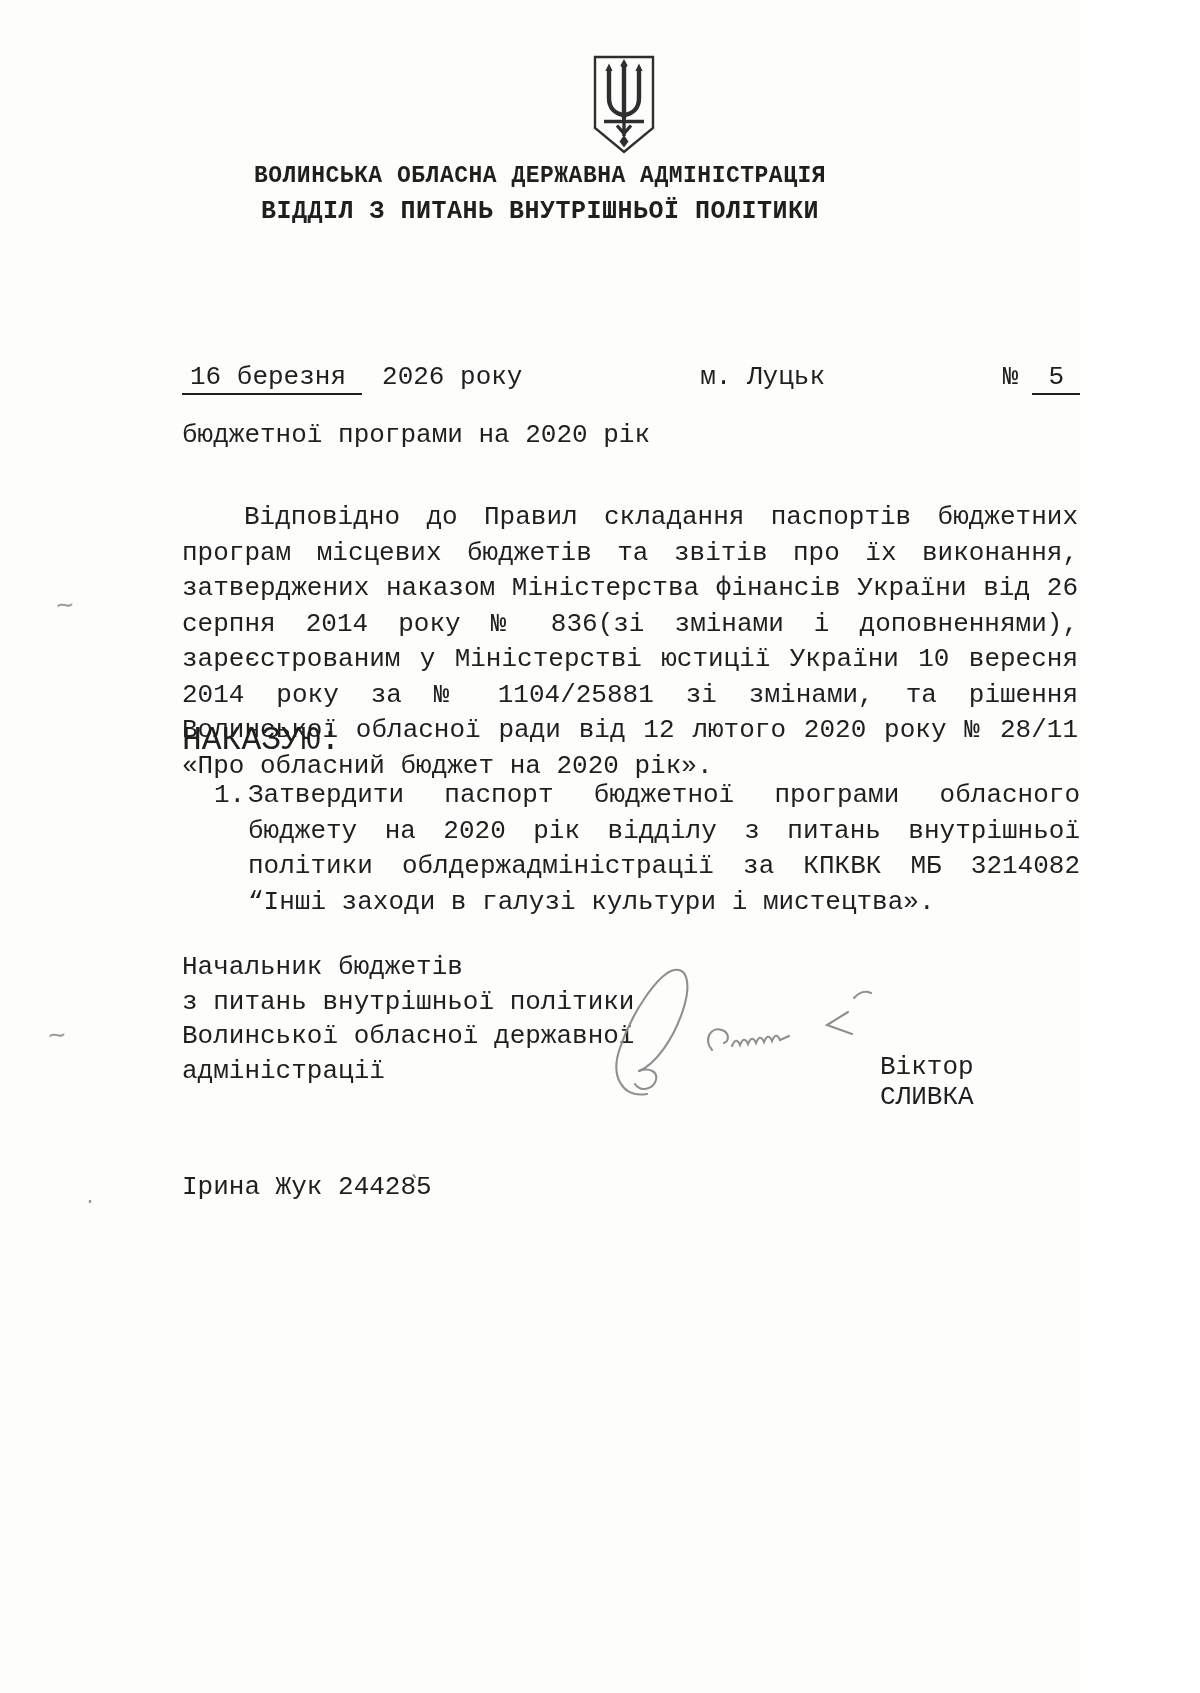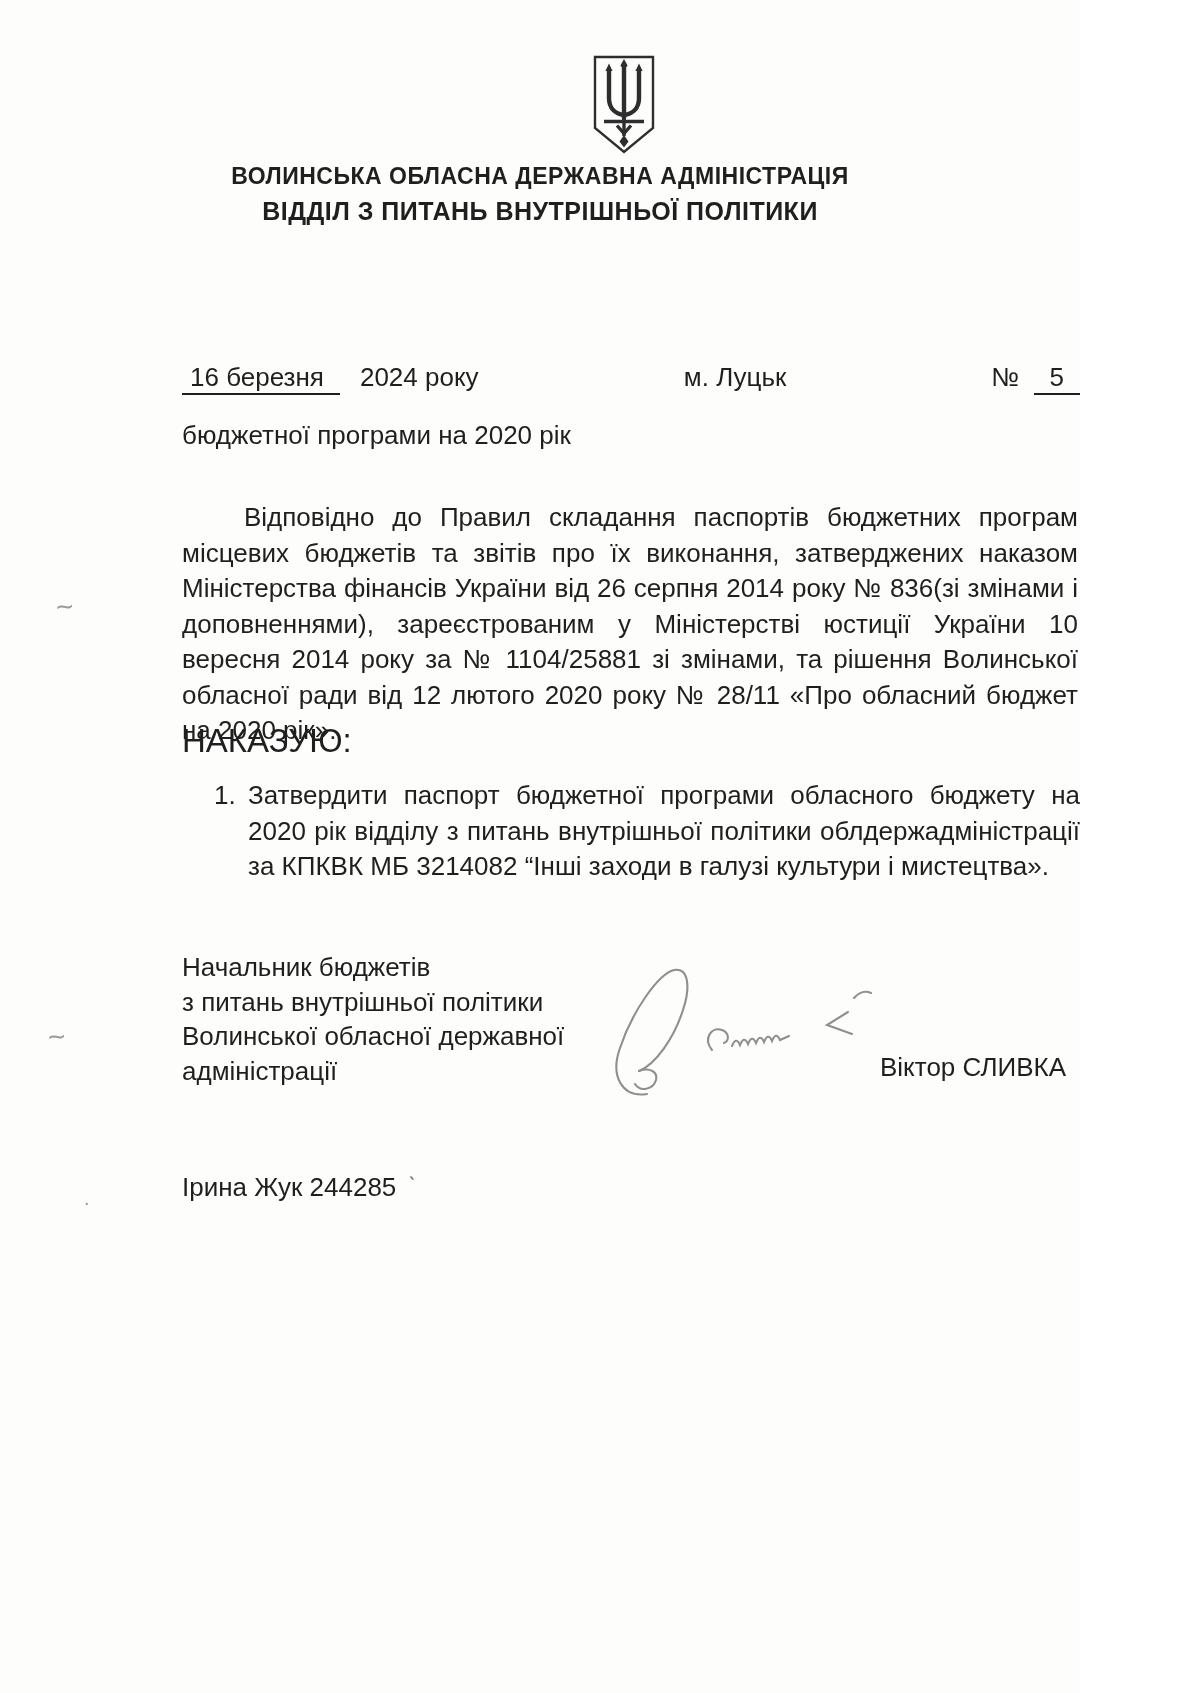--- a/index.html
+++ b/index.html
@@ -1,21 +1,21 @@
 <!DOCTYPE html>
 <html><head>
 <meta charset="utf-8">
 <style>
   html,body{margin:0;padding:0;}
   body{background:#ffffff;}
   .page{
     position:relative;
     width:1080px;height:1693px;
     background:#fdfdfc;
-    font-family:Liberation Sans, sans-serif;
+    font-family:Liberation Mono, monospace;
     color:#1f1f1f;
     overflow:hidden;
   }
   .center{left:0;right:0;text-align:center;}
   .abs{position:absolute;}
 
   .org-name{top:163px;font-size:23px;font-weight:bold;letter-spacing:.5px;}
   .dept-name{top:197px;font-size:25px;font-weight:bold;letter-spacing:.5px;}
   .doc-type{top:272px;font-size:29px;font-weight:bold;letter-spacing:4px;}
 
@@ -77,21 +77,21 @@
     <path d="M17 9.5 l3.6 7.5 -7.2 0 z" fill="#2e2e2e"></path>
     <path d="M47 9.5 l3.6 7.5 -7.2 0 z" fill="#2e2e2e"></path>
     <path d="M32 81 l4.5 6.5 -4.5 6 -4.5 -6 z" fill="#2e2e2e"></path>
   </svg>
 
   <div class="abs center org-name">ВОЛИНСЬКА ОБЛАСНА ДЕРЖАВНА АДМІНІСТРАЦІЯ</div>
   <div class="abs center dept-name">ВІДДІЛ З ПИТАНЬ ВНУТРІШНЬОЇ ПОЛІТИКИ</div>
 
   <div class="abs date-row">
     <span>
-      <span class="u-date">16 березня</span><span class="date-rest">2024 року</span>
+      <span class="u-date">16 березня</span><span class="date-rest">2026 року</span>
     </span>
     <span>м. Луцьк</span>
     <span>
       <span>№</span><span class="u-num">5</span>
     </span>
   </div>
 
   <div class="abs subject">
     <div>бюджетної програми на 2020 рік</div>
   </div>

